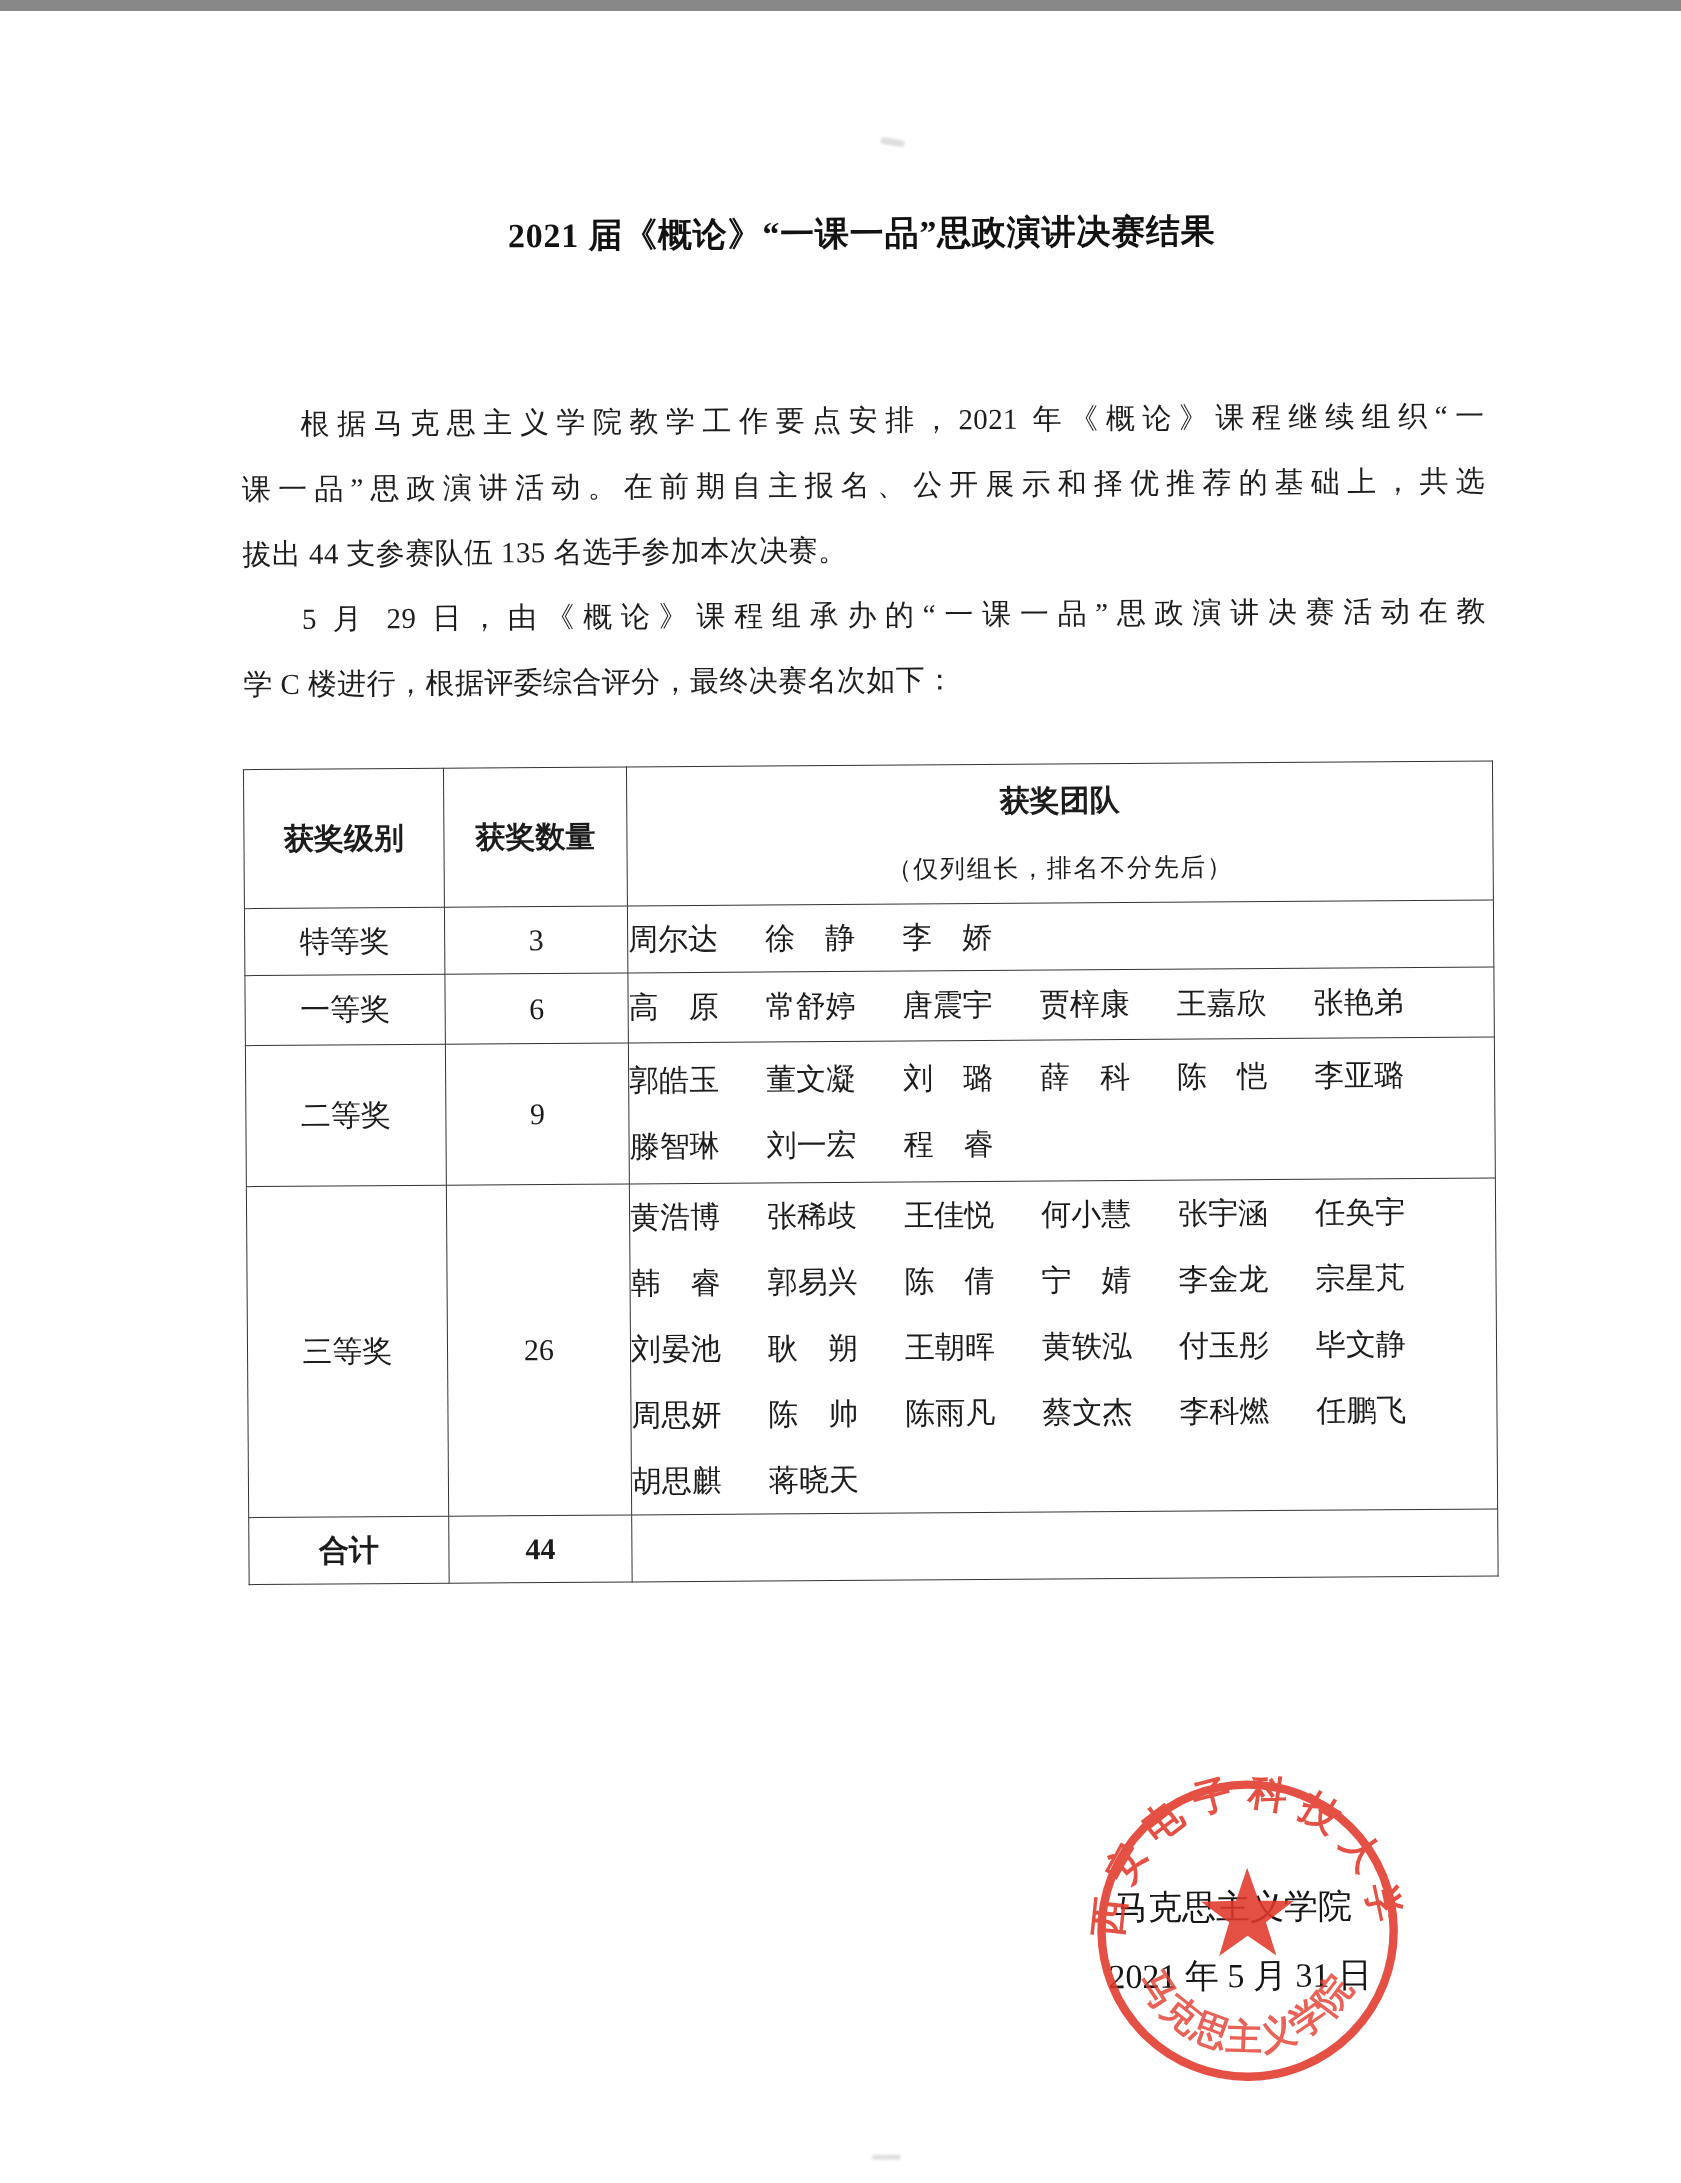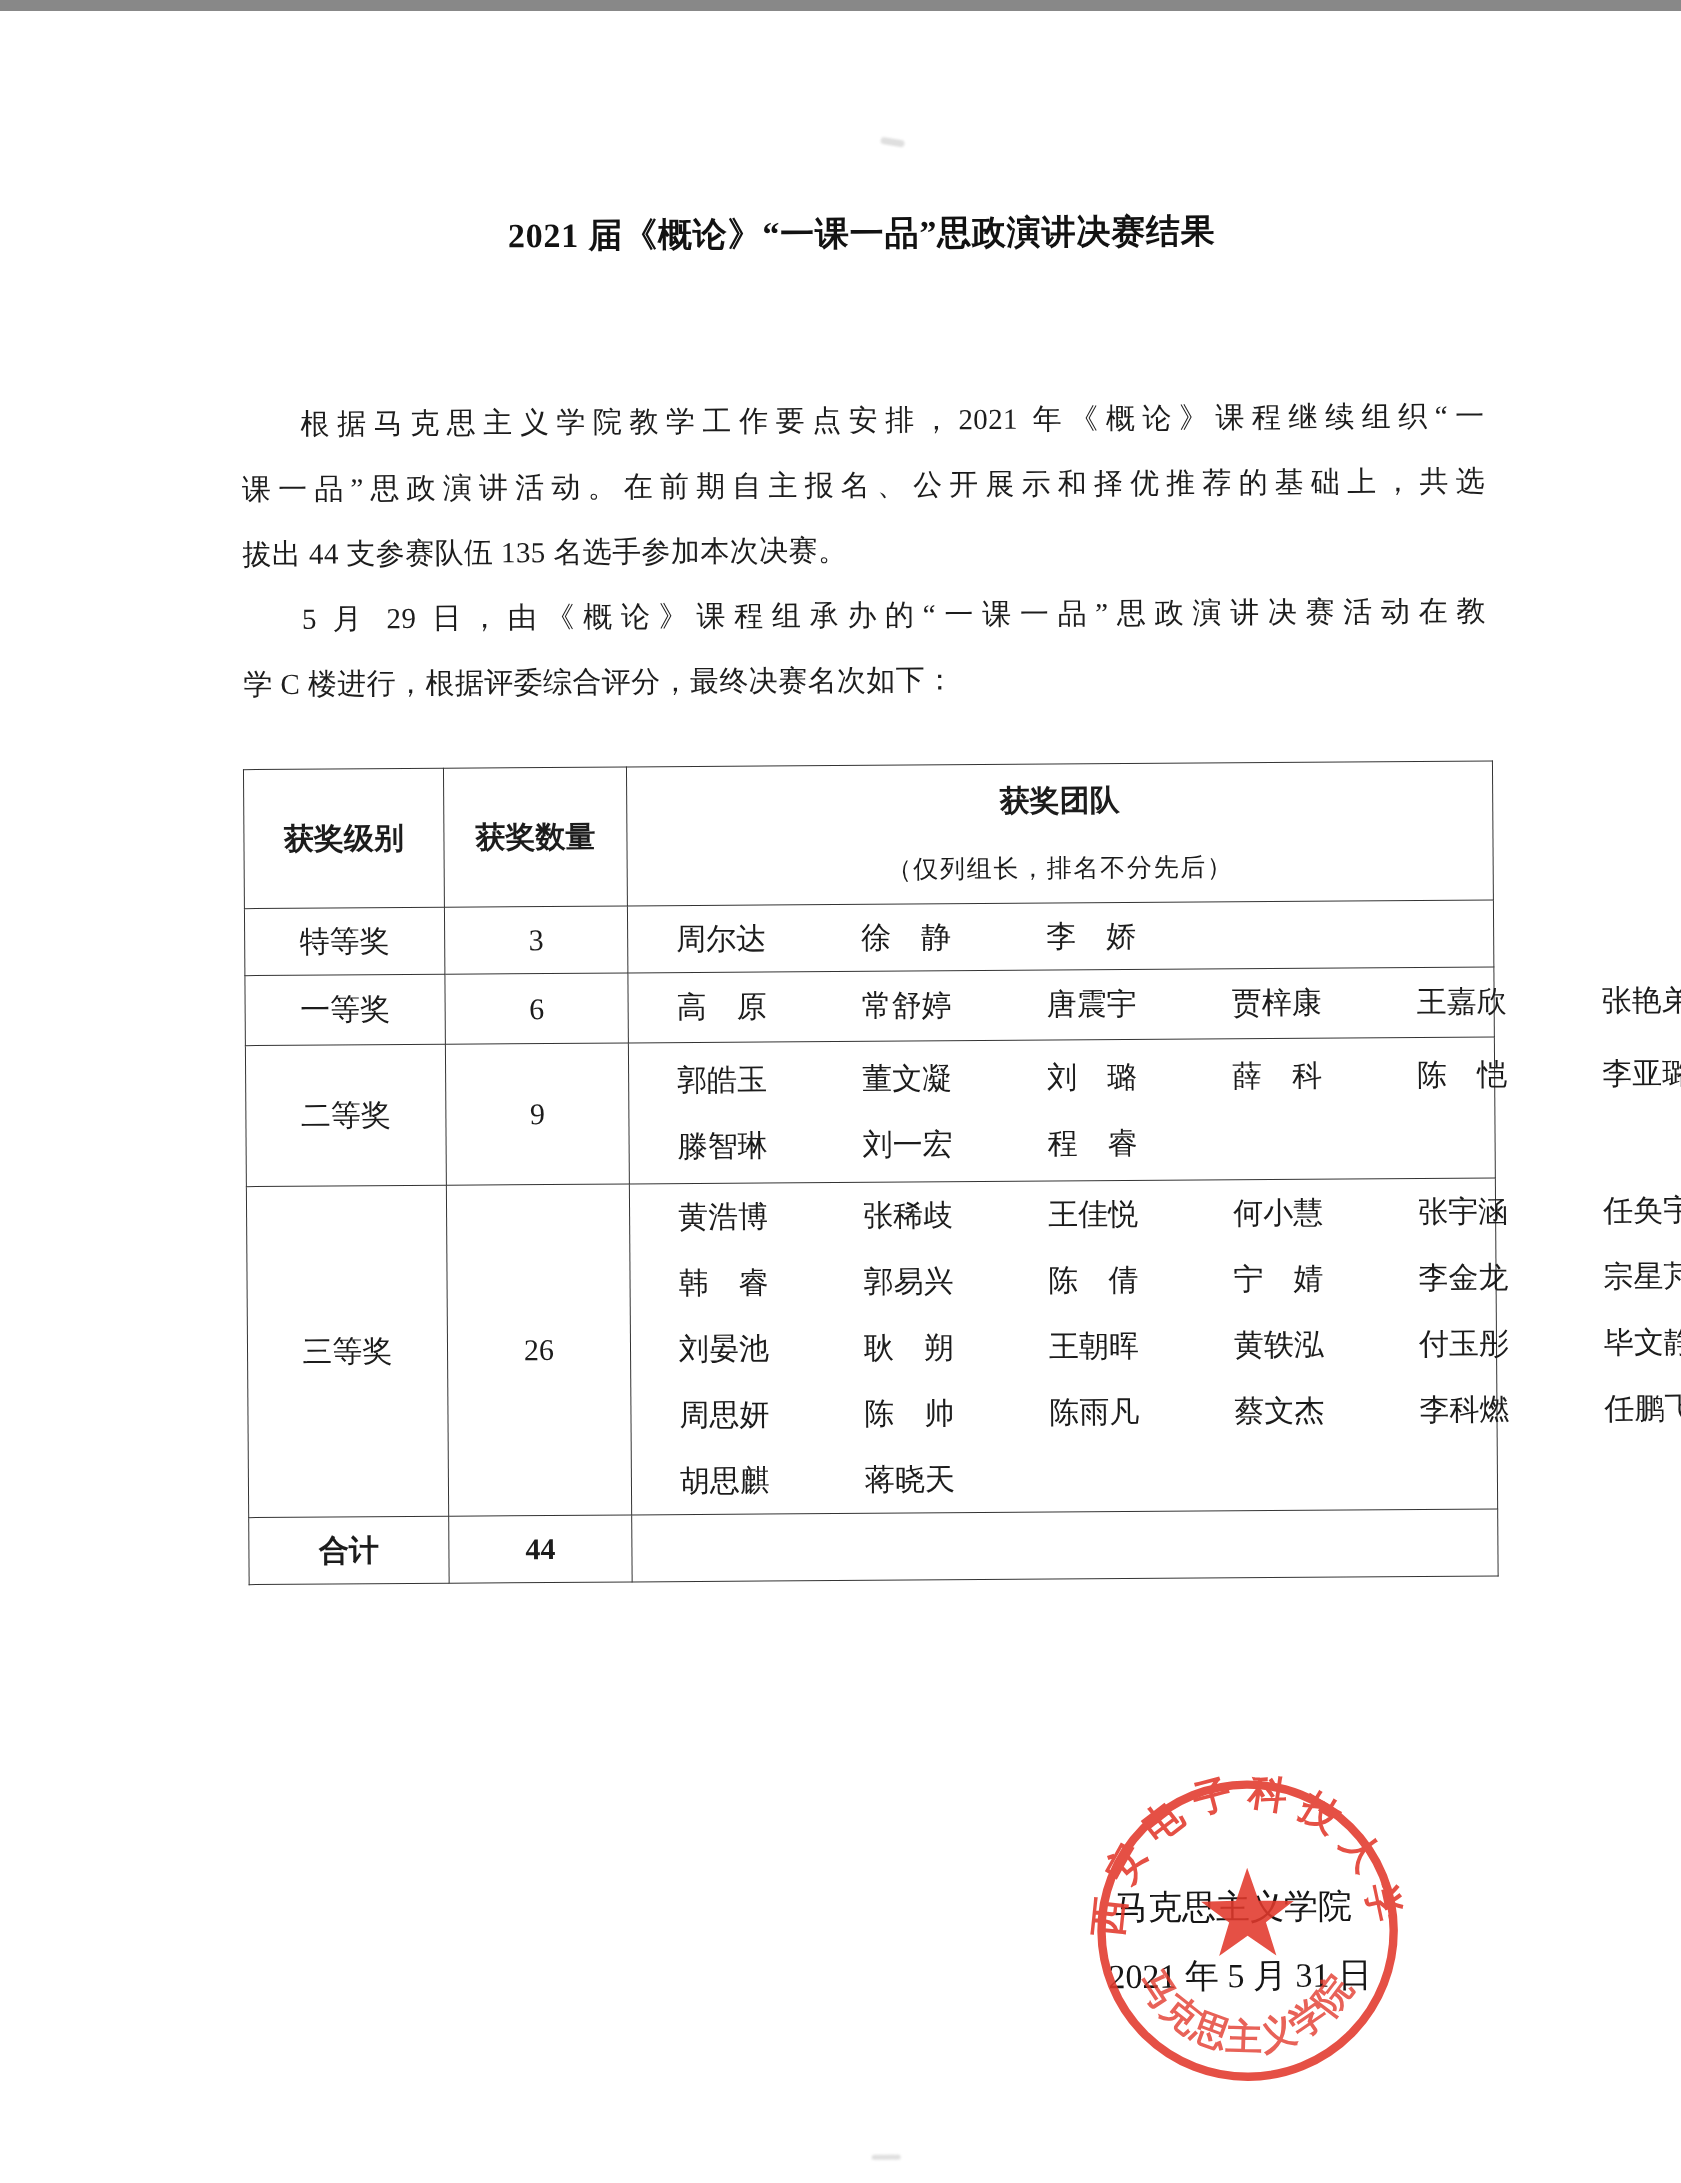--- a/index.html
+++ b/index.html
@@ -26,21 +26,21 @@
     border-collapse:collapse; table-layout:fixed;
     font-size:30px; color:#1c1c1c;
   }
   .award-table th, .award-table td { border:1.7px solid #343434; padding:0; }
   .award-table thead th { height:138px; font-weight:bold; text-align:center; vertical-align:middle; }
   .team-head { height:69px; display:flex; align-items:center; justify-content:center; font-weight:bold; }
   .team-note { height:66px; display:flex; align-items:center; justify-content:center; font-weight:normal; font-size:25px; letter-spacing:1.7px; }
   .level-cell, .count-cell { text-align:center; vertical-align:middle; }
   .names-cell { vertical-align:middle; padding-left:22px; text-align:left; }
   .name-line { height:66px; display:flex; align-items:center; }
-  .name { margin-right:47px; white-space:pre;padding-left:48px; }
+  .name { margin-right:47px; white-space:pre; }
   tbody tr:nth-child(1) td { height:66px; }
   tbody tr:nth-child(2) td { height:69px; }
   tbody tr:nth-child(3) td { height:140px; }
   tbody tr:nth-child(4) td { height:326px; }
   tbody tr:nth-child(5) td { height:66px; }
   tr.total-row td { font-weight:bold; }
 
   .sig-org  { position:absolute; left:1108px; top:1876px; font-size:34px; color:#161616; white-space:nowrap; }
   .sig-date { position:absolute; left:1102px; top:1945px; font-size:34px; color:#161616; white-space:nowrap; }
 

